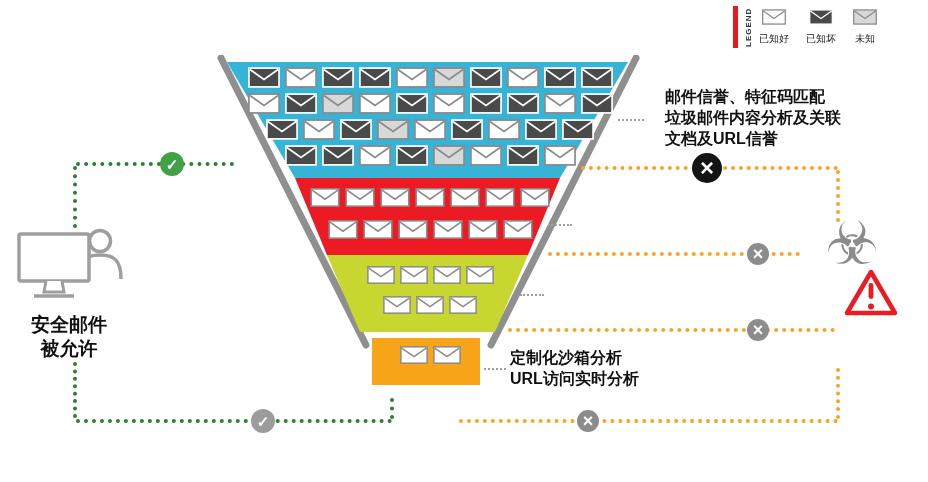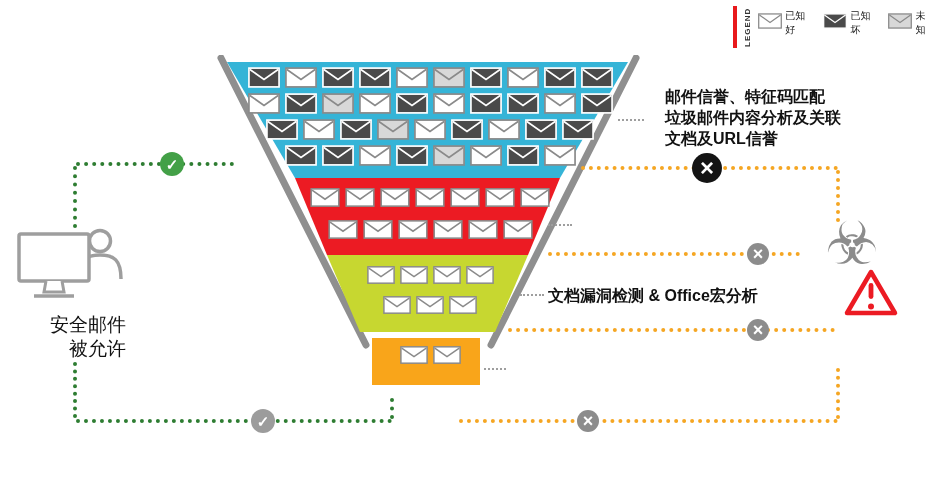--- a/index.html
+++ b/index.html
@@ -19,30 +19,30 @@
   .env-rows{position:absolute;left:200px;top:55px;width:460px;height:340px;}
   .env-row{position:absolute;left:0;width:100%;display:flex;justify-content:center;
            align-items:center;gap:5px;}
   .env-row svg{display:block;}
 
   
   .annotation{position:absolute;font-size:16px;font-weight:600;line-height:1.32;
               white-space:pre-line;color:#111;}
   .connector{position:absolute;border-top:2px dotted #9e9e9e;width:24px;}
 
-  .result-label{position:absolute;font-size:19px;font-weight:400;text-align:right;
+  .result-label{position:absolute;font-size:19px;font-weight:700;text-align:center;
                 line-height:1.25;white-space:pre-line;color:#111;}
 
   
   .legend{position:absolute;left:733px;top:6px;display:flex;align-items:flex-start;gap:6px;}
   .legend-bar{width:5px;height:42px;}
   .legend-title{writing-mode:vertical-rl;transform:rotate(180deg);font-size:8px;font-weight:700;
                 letter-spacing:1px;color:#333;height:42px;text-align:center;}
   .legend-items{display:flex;gap:17px;padding-top:3px;}
-  .legend-item{display:flex;flex-direction:row;align-items:center;gap:3px;}
+  .legend-item{display:flex;flex-direction:column;align-items:center;gap:3px;}
   .legend-label{font-size:10px;color:#222;}
 
   .biohazard{position:absolute;font-size:60px;line-height:1;text-align:center;}
 </style>
 </head>
 <body>
 
 <div class="canvas">
 
   <div class="legend">
@@ -360,23 +360,24 @@
   <div class="marker" style="left: 577px; top: 410px; width: 22px; height: 22px; font-size: 18px; background: rgb(140, 140, 140);">×</div>
 
   <div class="connector" style="left:618px;top:119px;width:26px;"></div>
   <div class="annotation" style="left:665px;top:86px;">邮件信誉、特征码匹配
 垃圾邮件内容分析及关联
 文档及URL信誉</div>
 
   <div class="connector" style="left:548px;top:224px;"></div>
 
   <div class="connector" style="left:520px;top:294px;"></div>
-  <div class="annotation" style="left:548px;top:285px;">文档漏洞检测 &amp; Office宏分析</div>
 
   <div class="connector" style="left:484px;top:368px;width:22px;"></div>
+  <div class="annotation" style="left:510px;top:347px;">定制化沙箱分析
+URL访问实时分析</div>
 
   <svg class="abs" style="left:16px;top:224px;" width="112" height="88" viewBox="0 0 112 88">
     <circle cx="84" cy="17" r="10.5" fill="#fff" stroke="#9e9e9e" stroke-width="3.5"></circle>
     <path d="M63 55 C63 36 70 31 84 31 C98 31 105 36 105 55" fill="#fff" stroke="#9e9e9e" stroke-width="3.5"></path>
     <rect x="3" y="10" width="70" height="47" rx="2" fill="#ffffff" stroke="#9e9e9e" stroke-width="3.5"></rect>
     <path d="M30 57 L28 68 L48 68 L46 57" fill="#fff" stroke="#9e9e9e" stroke-width="3"></path>
     <line x1="18" y1="72" x2="58" y2="72" stroke="#9e9e9e" stroke-width="3.5"></line>
   </svg>
   <div class="result-label" style="left:12px;top:313px;width:114px;">安全邮件
 被允许</div>

